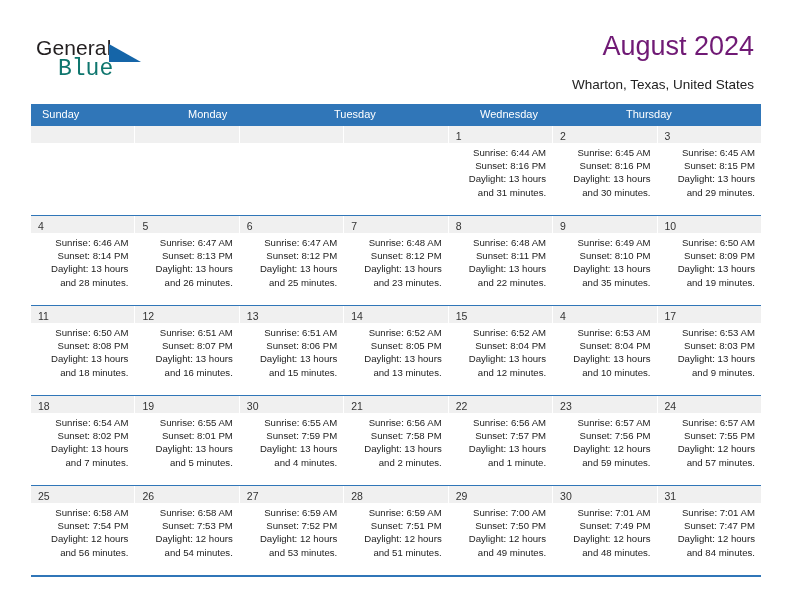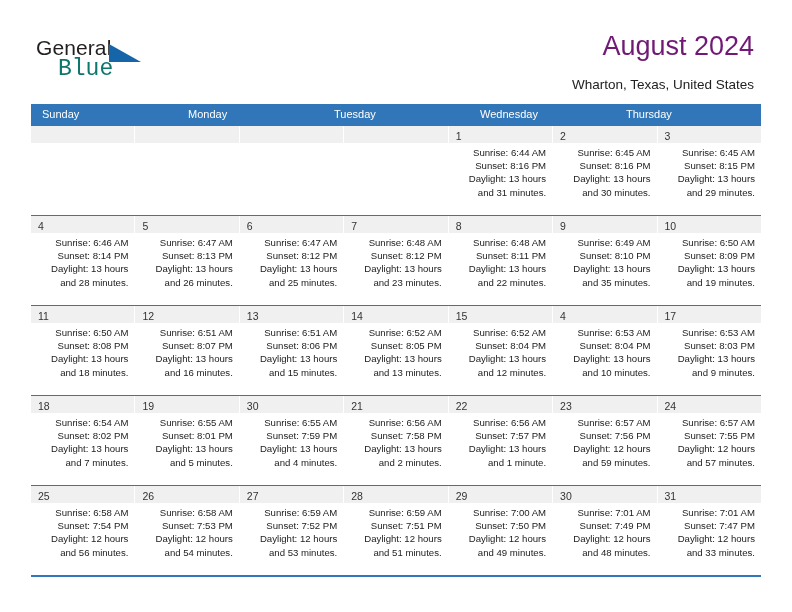--- a/index.html
+++ b/index.html
@@ -471,21 +471,21 @@
               <div class="day-line">Daylight: 12 hours</div>
               <div class="day-line">and 48 minutes.</div>
             </div>
           </div>
           <div class="day-cell">
             <div class="day-number-band"><span class="day-number">31</span></div>
             <div class="day-body">
               <div class="day-line">Sunrise: 7:01 AM</div>
               <div class="day-line">Sunset: 7:47 PM</div>
               <div class="day-line">Daylight: 12 hours</div>
-              <div class="day-line">and 33 minutes.</div>
+              <div class="day-line">and 84 minutes.</div>
             </div>
           </div>
         </div>
       </div>
     <div class="bottom-rule"></div>
   </div>
 
 </div>
 
 </body></html>

